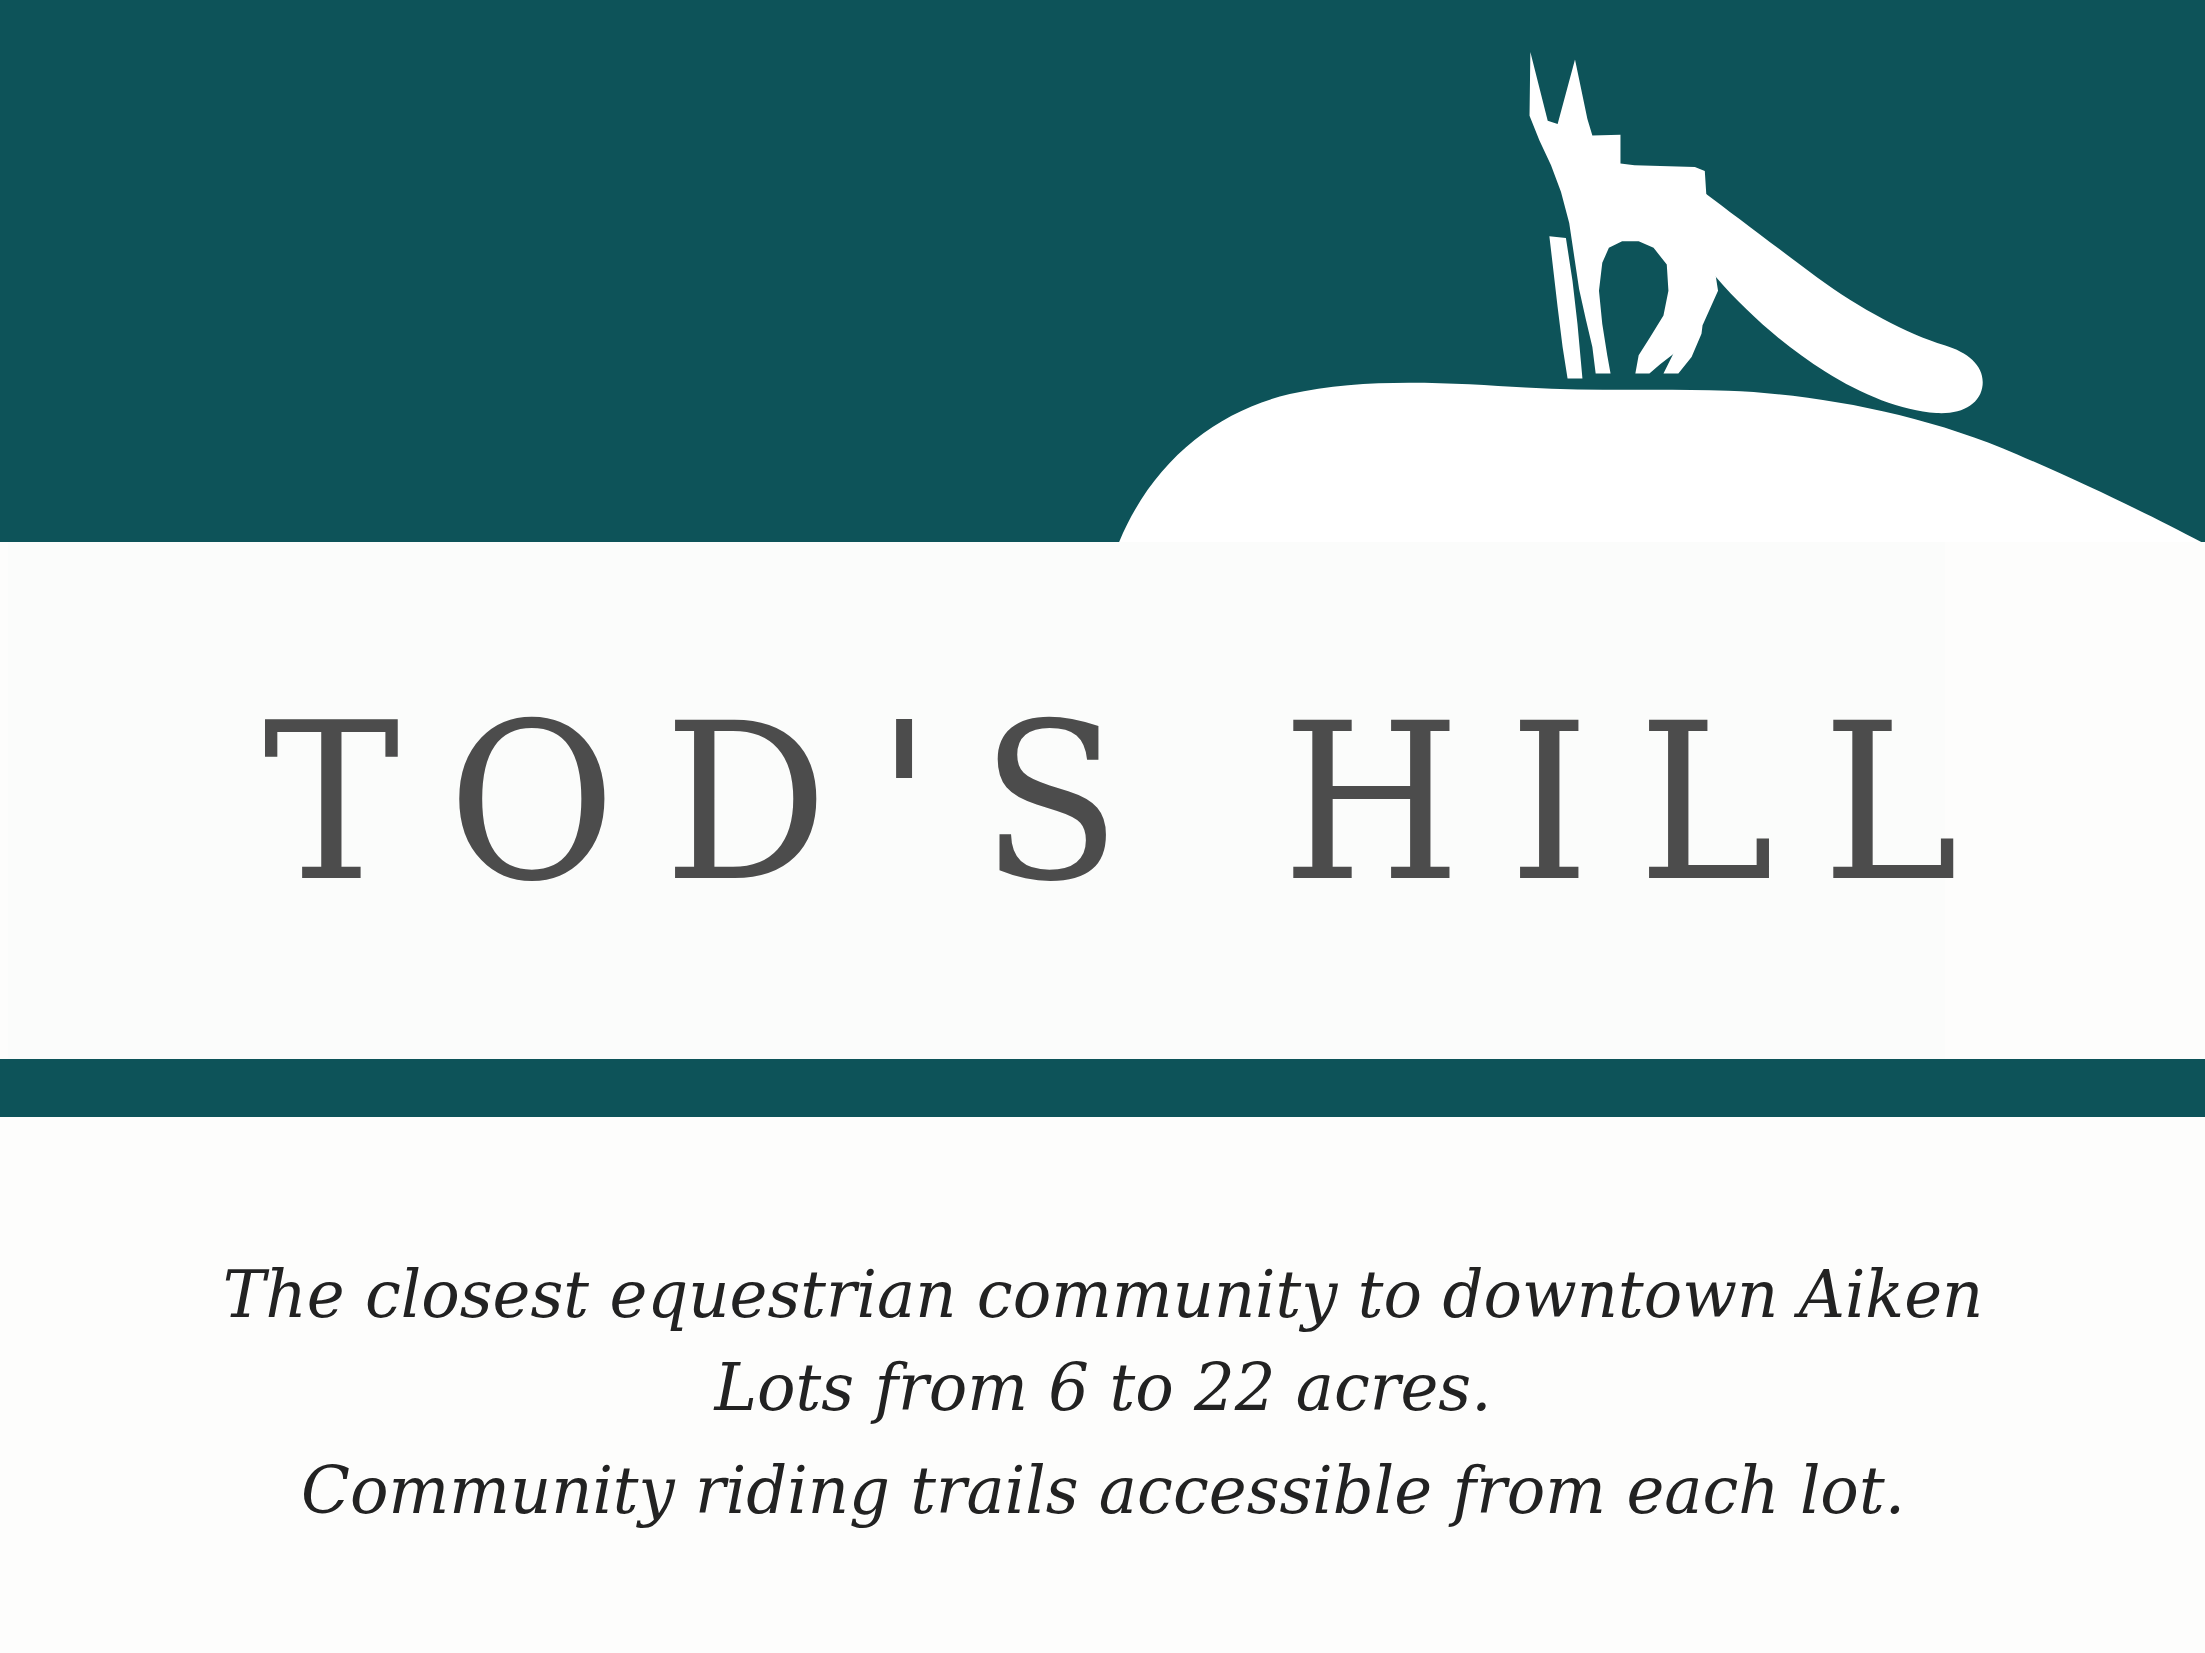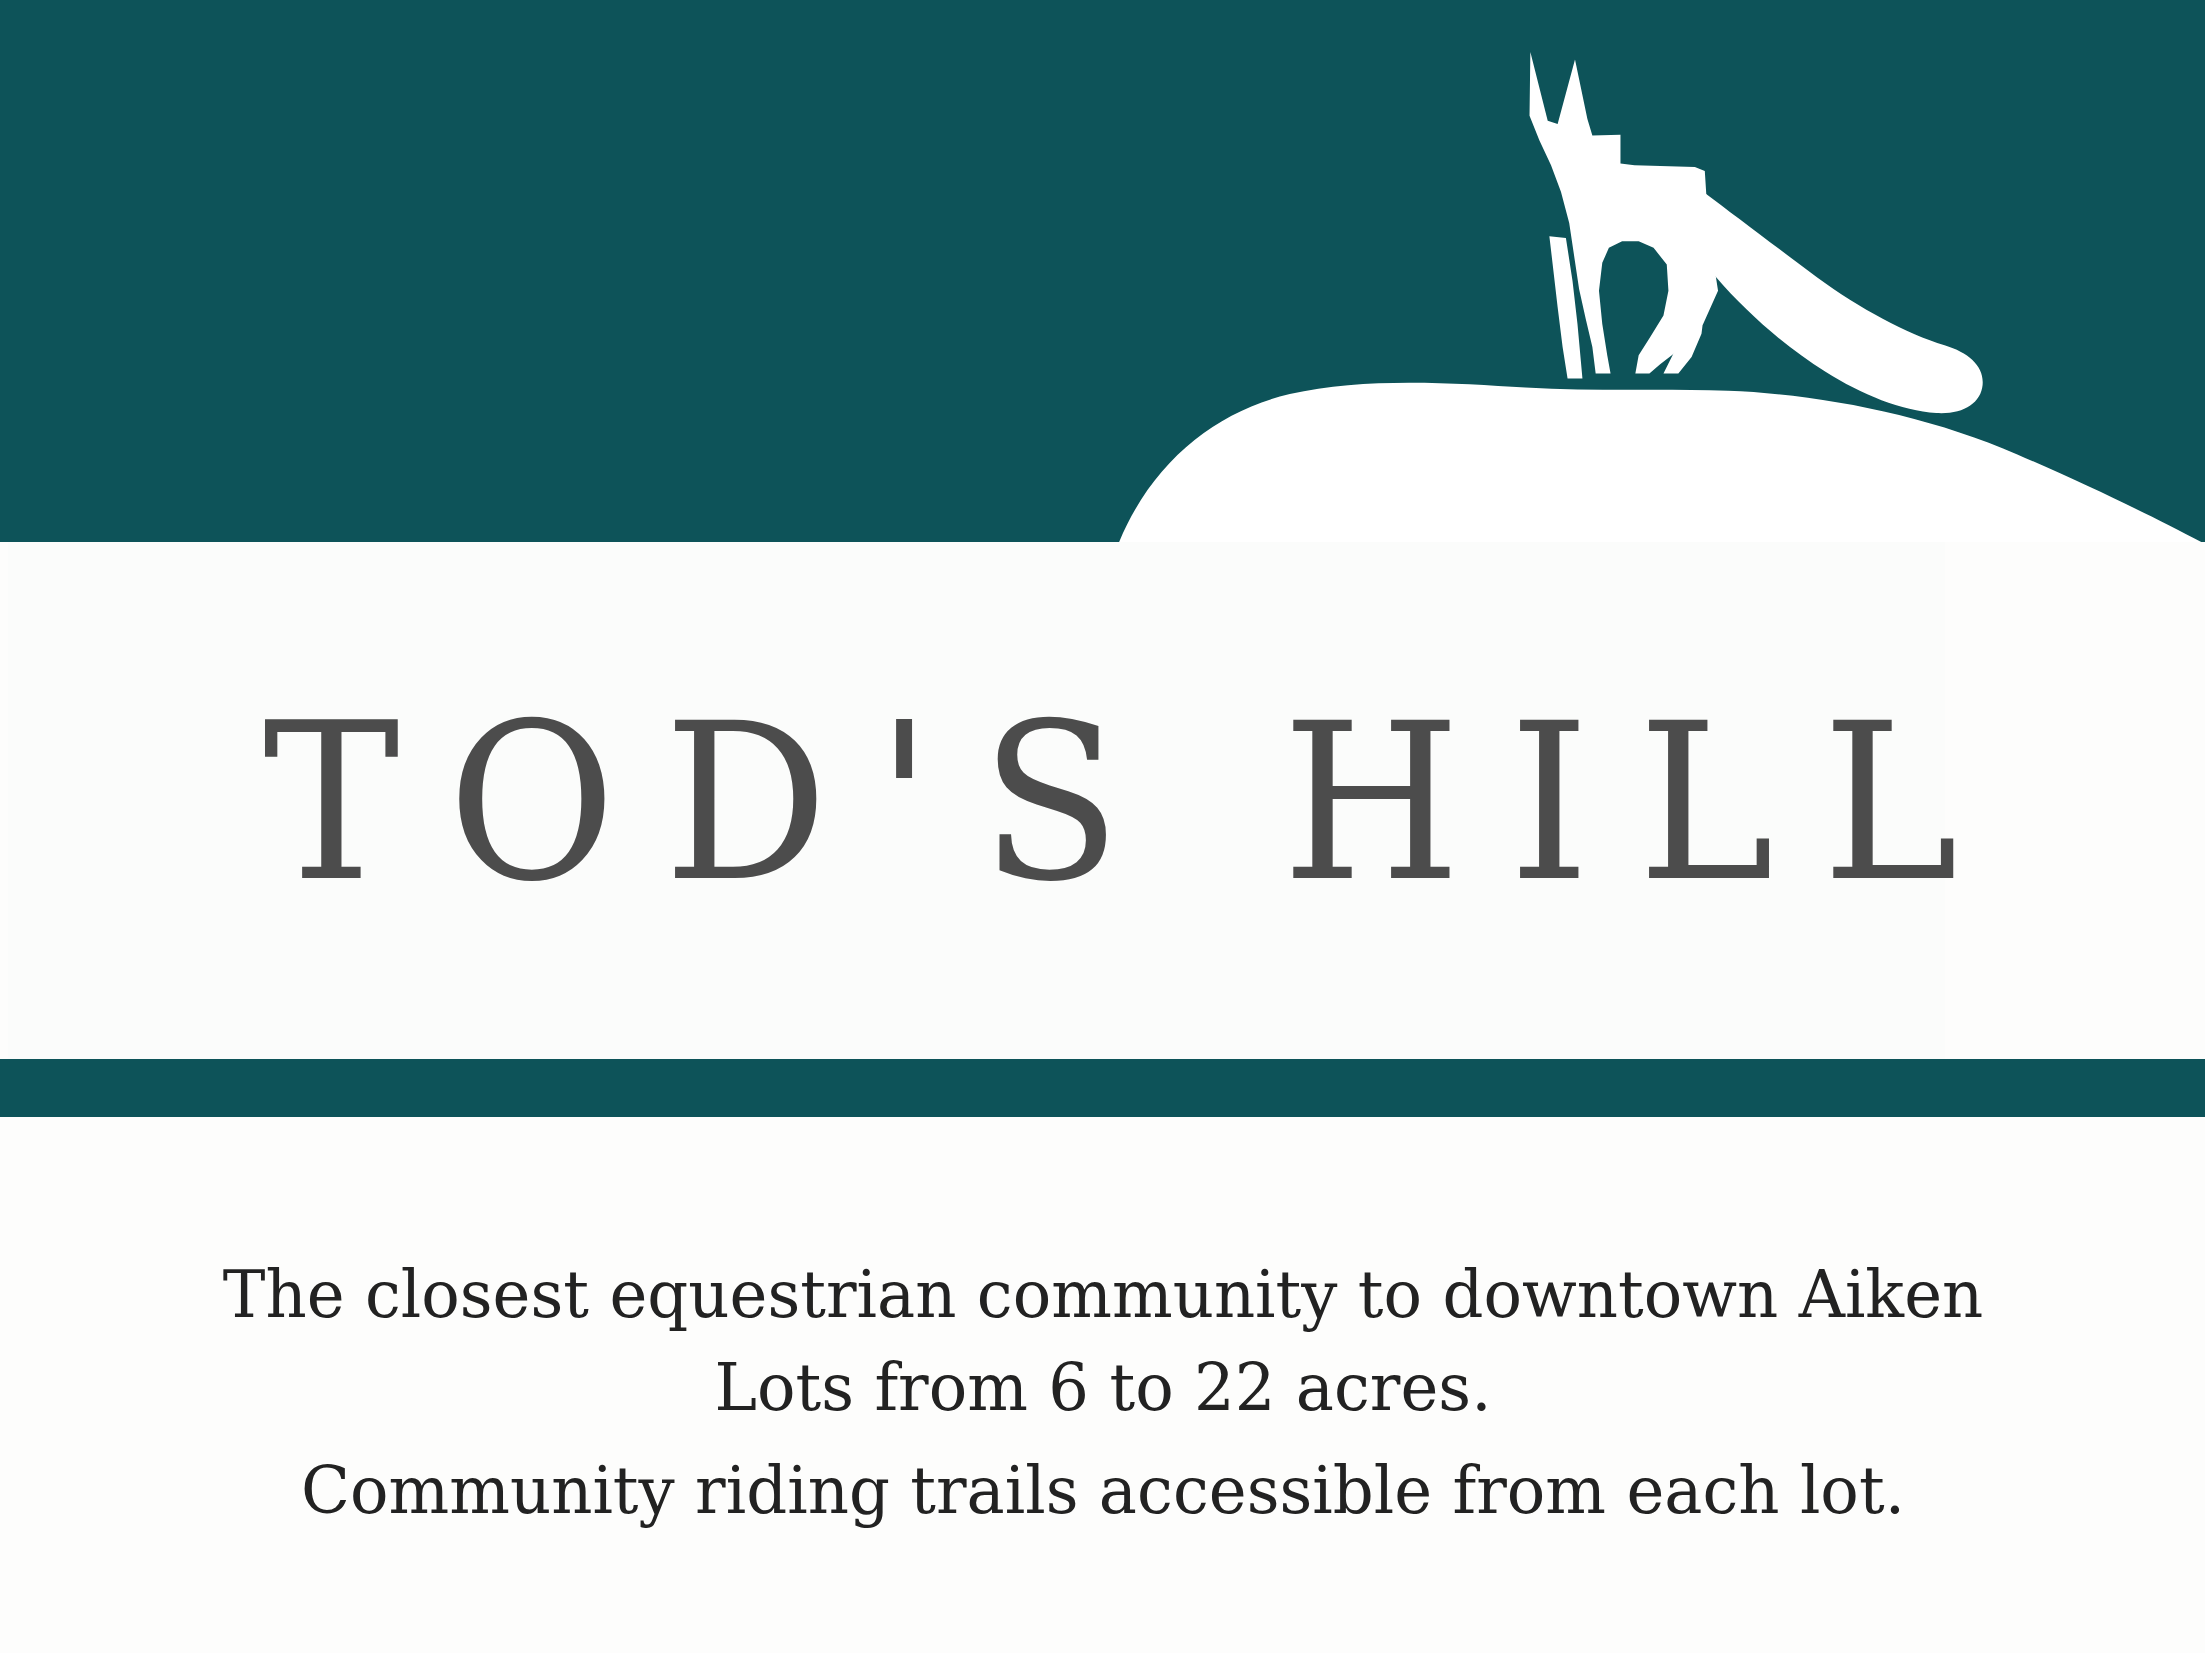--- a/index.html
+++ b/index.html
@@ -93,20 +93,21 @@
     height: 537px;
     background: #fdfdfc;
   }
   #tagline-block {
     position: absolute;
     left: 50%;
     transform: translateX(-50%);
     top: 131px;
     width: 1984px;
     text-align: center;
+    font-style: italic;
   }
   .tagline-line {
     font-family: "DejaVu Serif", "Liberation Serif", serif;
     font-size: 66px;
     line-height: 93px;
     color: #222222;
     white-space: nowrap;
     transform: scaleX(0.97);
   }
   .tagline-line.l3 {

